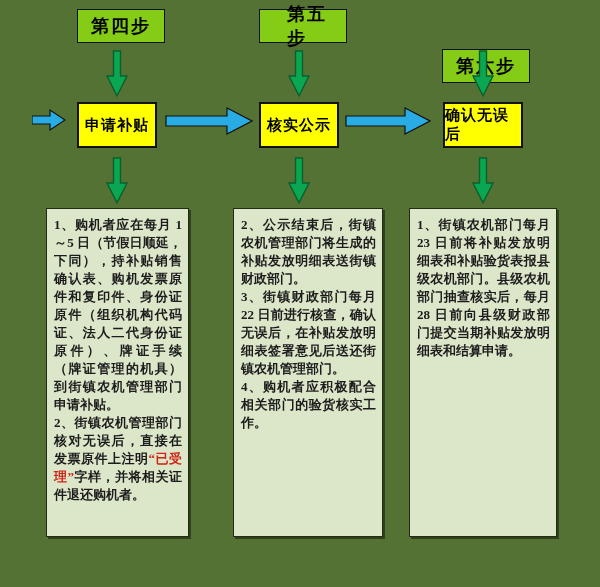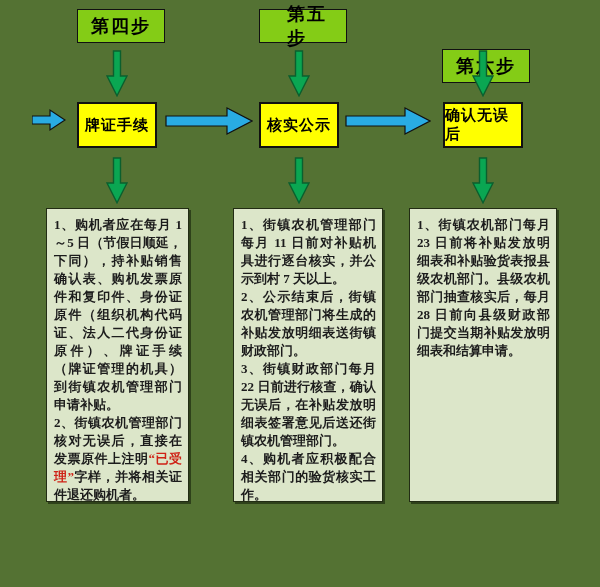--- a/index.html
+++ b/index.html
@@ -37,21 +37,21 @@
   .da-top { top: 50px; } .da-bottom { top: 157px; }
   .da-c1 { left: 106px; } .da-c2 { left: 288px; } .da-c3 { left: 472px; }
 
   
   .blue-arrow-small { left: 32px; top: 108px; width: 34px; height: 24px; }
   .blue-arrow-1 { left: 165px; top: 107px; width: 88px; height: 28px; }
   .blue-arrow-2 { left: 345px; top: 107px; width: 86px; height: 28px; }
 
   
   .detail-box {
-    top: 208px; height: 294px;
+    top: 208px; height: 329px;
     background: #dce6c9;
     border: 1px solid #222c14;
     box-shadow: 2px 2px 0 rgba(15, 25, 5, 0.55);
     padding: 7px 6px 0 7px;
   }
   .detail-c1 { left: 46px; width: 143px; }
   .detail-c2 { left: 233px; width: 150px; }
   .detail-c3 { left: 409px; width: 148px; }
   .detail-box p {
     margin: 0;
@@ -72,21 +72,21 @@
 <svg class="abs down-arrow da-top da-c1" viewBox="0 0 22 47">
   <path d="M7.5 1 H14.5 V26 H21 L11 45.8 L1 26 H7.5 Z" fill="#0aa652" stroke="#0b5f2e" stroke-width="1.4"></path>
 </svg>
 <svg class="abs down-arrow da-top da-c2" viewBox="0 0 22 47">
   <path d="M7.5 1 H14.5 V26 H21 L11 45.8 L1 26 H7.5 Z" fill="#0aa652" stroke="#0b5f2e" stroke-width="1.4"></path>
 </svg>
 <svg class="abs down-arrow da-top da-c3" viewBox="0 0 22 47">
   <path d="M7.5 1 H14.5 V26 H21 L11 45.8 L1 26 H7.5 Z" fill="#0aa652" stroke="#0b5f2e" stroke-width="1.4"></path>
 </svg>
 
-<div class="abs stage-box stage-c1">牌证手续</div>
+<div class="abs stage-box stage-c1">申请补贴</div>
 <div class="abs stage-box stage-c2">核实公示</div>
 <div class="abs stage-box stage-c3">确认无误后</div>
 
 <svg class="abs blue-arrow-small" viewBox="0 0 34 24">
   <path d="M0 8 H18 V2 L33 12 L18 22 V16 H0 Z" fill="#29ace3" stroke="#111" stroke-width="1.2"></path>
 </svg>
 <svg class="abs blue-arrow-1" viewBox="0 0 88 28">
   <path d="M1 9 H62 V1 L87 14 L62 27 V19 H1 Z" fill="#29ace3" stroke="#111" stroke-width="1.2"></path>
 </svg>
 <svg class="abs blue-arrow-2" viewBox="0 0 86 28">
@@ -101,20 +101,19 @@
 </svg>
 <svg class="abs down-arrow da-bottom da-c3" viewBox="0 0 22 47">
   <path d="M7.5 1 H14.5 V26 H21 L11 45.8 L1 26 H7.5 Z" fill="#0aa652" stroke="#0b5f2e" stroke-width="1.4"></path>
 </svg>
 
 <div class="abs detail-box detail-c1">
     <p><span>1、购机者应在每月 1～5 日（节假日顺延，下同），持补贴销售确认表、购机发票原件和复印件、身份证原件（组织机构代码证、法人二代身份证原件）、牌证手续（牌证管理的机具）到街镇农机管理部门申请补贴。</span></p>
     <p><span>2、街镇农机管理部门核对无误后，直接在发票原件上注明</span><span class="red">“已受理”</span><span>字样，并将相关证件退还购机者。</span></p>
   </div>
 <div class="abs detail-box detail-c2">
-    <p><span>1、街镇农机管理部门每月 11 日前对补贴机具进行逐台核实，并公示到村 7 天以上。</span></p>
     <p><span>2、公示结束后，街镇农机管理部门将生成的补贴发放明细表送街镇财政部门。</span></p>
     <p><span>3、街镇财政部门每月 22 日前进行核查，确认无误后，在补贴发放明细表签署意见后送还街镇农机管理部门。</span></p>
     <p><span>4、购机者应积极配合相关部门的验货核实工作。</span></p>
   </div>
 <div class="abs detail-box detail-c3">
     <p><span>1、街镇农机部门每月 23 日前将补贴发放明细表和补贴验货表报县级农机部门。县级农机部门抽查核实后，每月 28 日前向县级财政部门提交当期补贴发放明细表和结算申请。</span></p>
   </div>
 
 </body></html>

